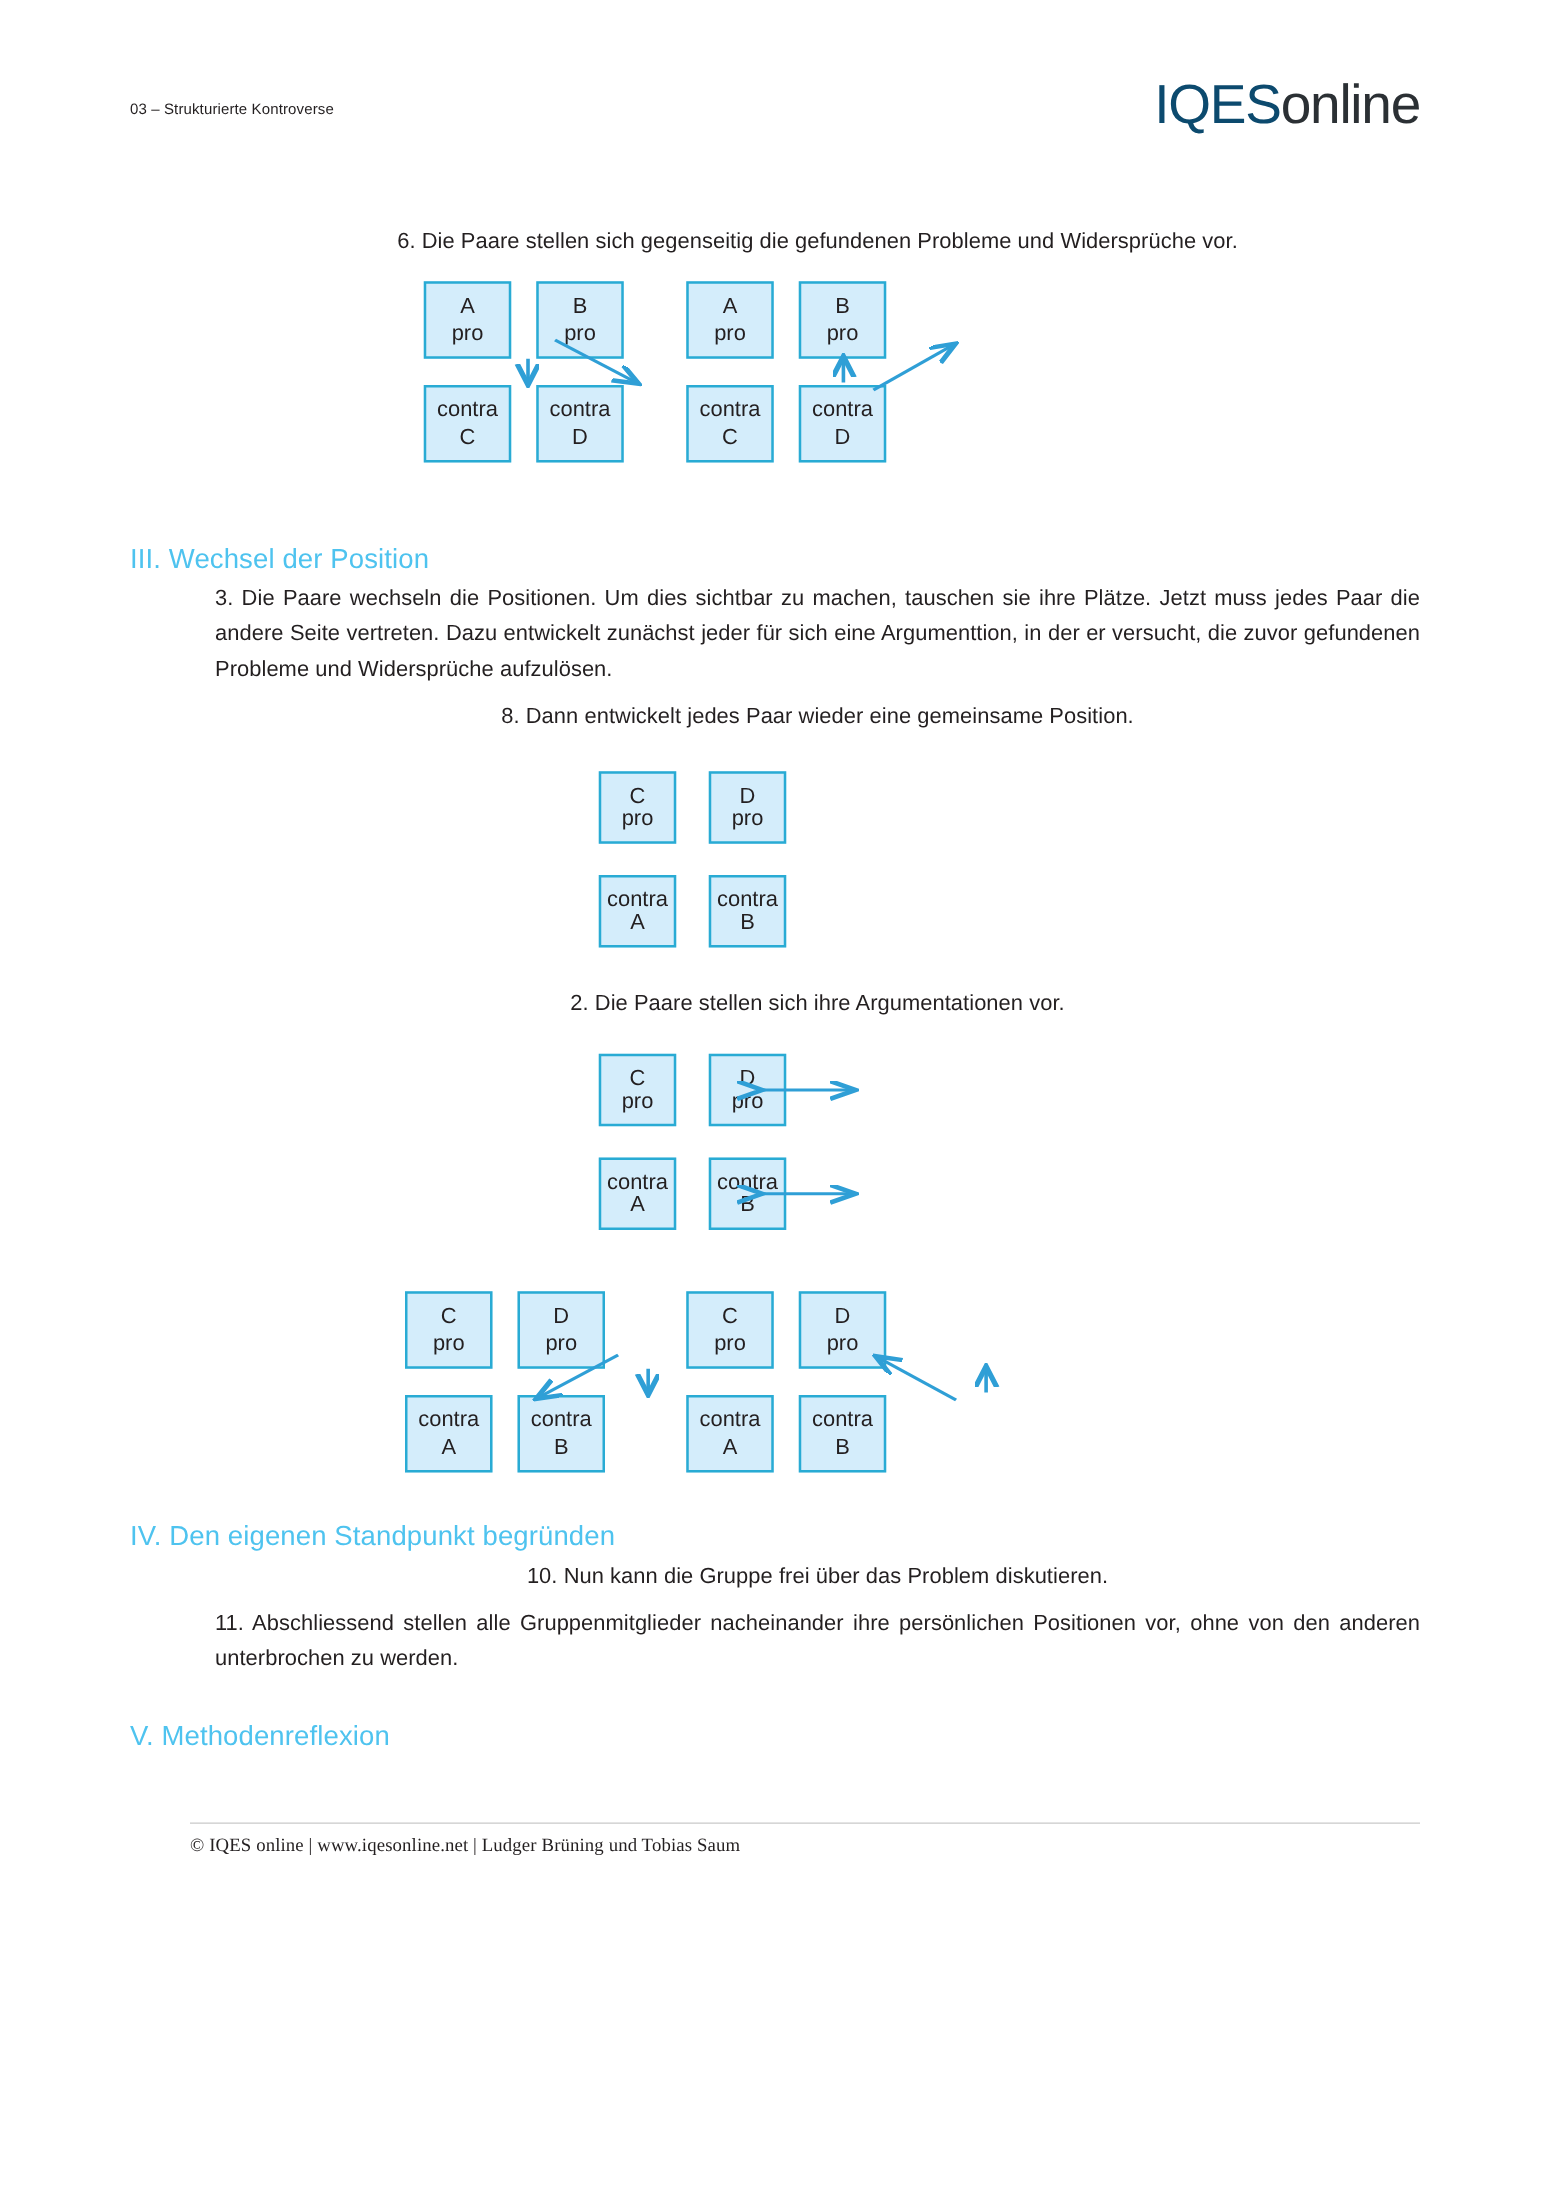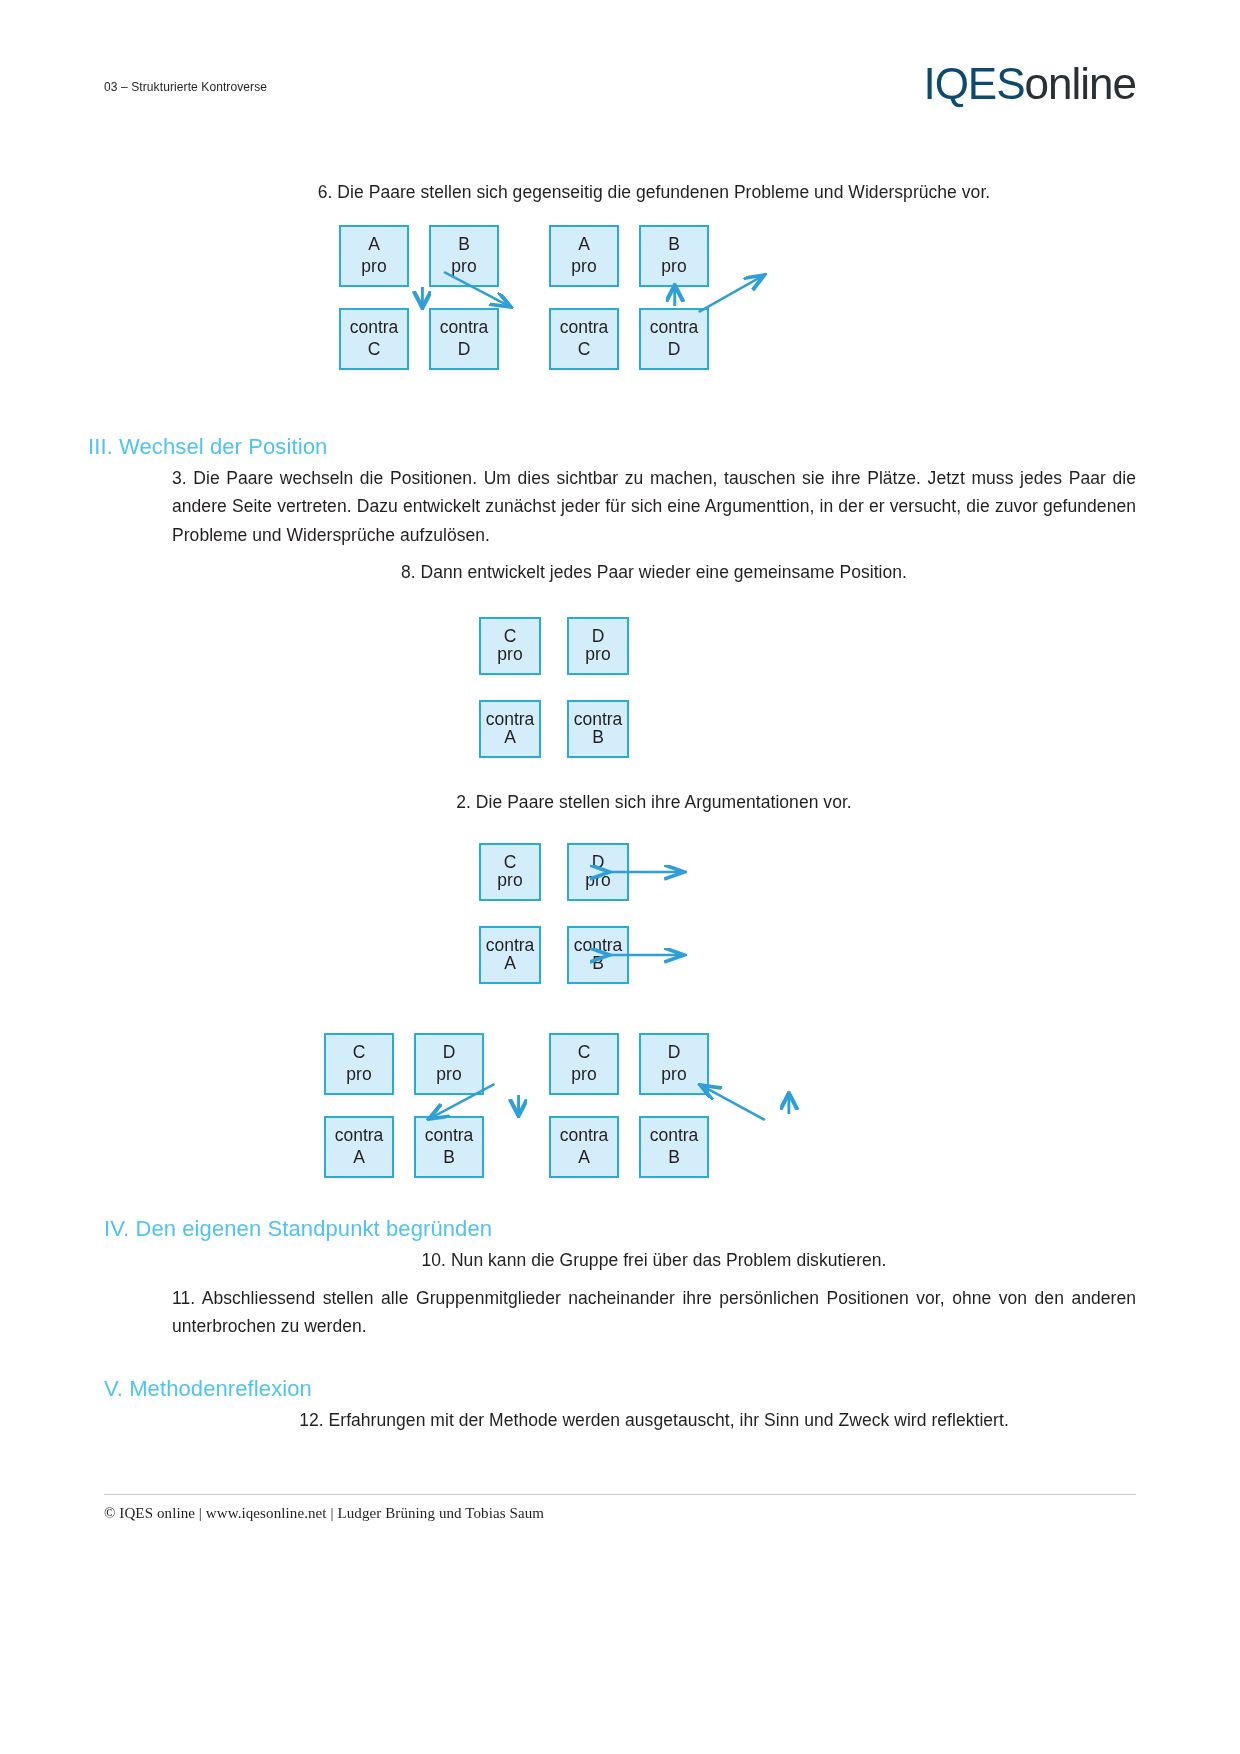--- a/index.html
+++ b/index.html
@@ -184,21 +184,21 @@
       <line x1="265" y1="67" x2="265" y2="86" stroke="#2f9fd6" stroke-width="2.4" marker-end="url(#ah6)"></line>
 
       <line x1="283" y1="52" x2="337" y2="86" stroke="#2f9fd6" stroke-width="2.4" marker-end="url(#ah6)"></line>
 
       <line x1="475" y1="86" x2="475" y2="67" stroke="#2f9fd6" stroke-width="2.4" marker-end="url(#ah6)"></line>
 
       <line x1="495" y1="92" x2="548" y2="56" stroke="#2f9fd6" stroke-width="2.4" marker-end="url(#ah6)"></line>
     </svg>
   </div>
 
-  <h2 class="heading" style="position:absolute; left:88px; top:434px;">III. Wechsel der Position</h2>
+  <h2 class="heading" style="position:absolute; left:104px; top:434px;">III. Wechsel der Position</h2>
 
   <p class="para" style="position:absolute; left:104px; right:104px; top:464px;">3. Die Paare wechseln die Positionen. Um dies sichtbar zu machen, tauschen sie ihre Plätze. Jetzt muss jedes Paar die andere Seite vertreten. Dazu entwickelt zunächst jeder für sich eine Argumenttion, in der er versucht, die zuvor gefundenen Probleme und Widersprüche aufzulösen.</p>
 
   <p class="para nojust" style="position:absolute; left:104px; right:104px; top:558px;">8. Dann entwickelt jedes Paar wieder eine gemeinsame Position.</p>
 
   <div class="diagram" style="position:absolute; left:104px; right:104px; top:612px; height:152px;">
     <div class="box" style="left:375px; top:5px; width:62px; height:58px;">
       <span class="l1">C</span>
       <span class="l2">pro</span>
     </div>
@@ -306,20 +306,19 @@
   </div>
 
   <h2 class="heading" style="position:absolute; left:104px; top:1216px;">IV. Den eigenen Standpunkt begründen</h2>
 
   <p class="para nojust" style="position:absolute; left:104px; right:104px; top:1246px;">10. Nun kann die Gruppe frei über das Problem diskutieren.</p>
 
   <p class="para" style="position:absolute; left:104px; right:104px; top:1284px;">11. Abschliessend stellen alle Gruppenmitglieder nacheinander ihre persönlichen Positionen vor, ohne von den anderen unterbrochen zu werden.</p>
 
   <h2 class="heading" style="position:absolute; left:104px; top:1376px;">V. Methodenreflexion</h2>
 
-  <p class="para nojust" style="position:absolute; left:104px; right:104px; top:1406px;">12. Erfahrungen mit der Methode werden ausgetauscht, ihr Sinn und Zweck wird reflektiert.</p>
-
-  <div class="footer" style="top:1494px;">
+
+  <div class="footer" style="top:1458px;margin-left:48px;">
     <div class="footer-rule"></div>
     <div class="footer-text">© IQES online | www.iqesonline.net | Ludger Brüning und Tobias Saum</div>
   </div>
 
 </div>
 
 </body></html>

